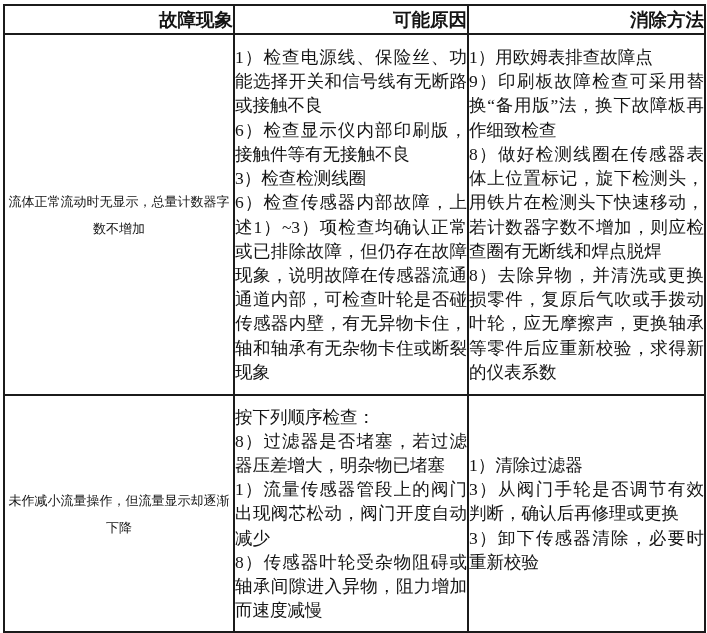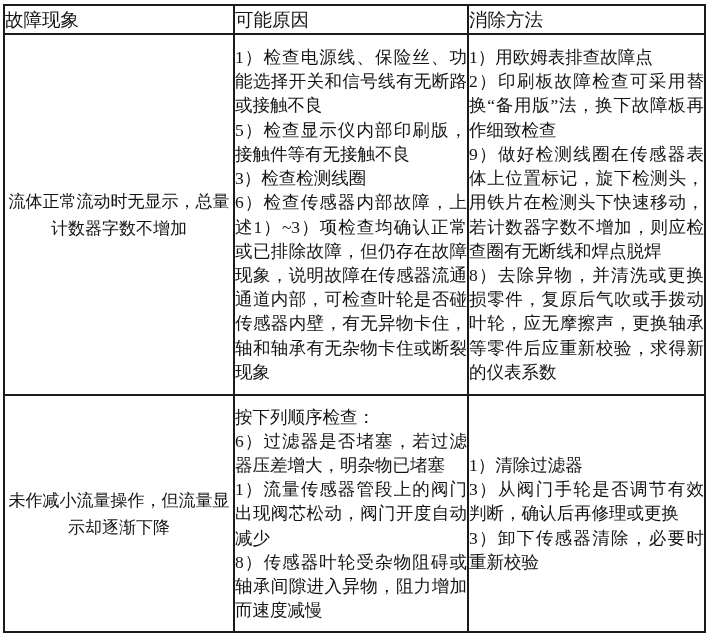--- a/index.html
+++ b/index.html
@@ -27,31 +27,31 @@
     table-layout: fixed;
   }
   table.fault-table th,
   table.fault-table td {
     border: 2px solid #1b1b1b;
     padding: 0;
     vertical-align: middle;
     overflow: hidden;
   }
   table.fault-table th {
-    font-weight: normal;
+    font-weight: bold;
     font-size: 18.5px;
     line-height: 24px;
     height: 27px;
-    text-align: left;
+    text-align: right;
   }
   tbody tr:nth-child(1) { height: 361px; }
   tbody tr:nth-child(2) { height: 237px; }
   td.cell-phen {
     text-align: center;
-    font-size: 17px;
+    font-size: 13px;
     line-height: 27px;
     padding: 2px 5px;
   }
   td.cell-list {
     font-size: 17.5px;
     line-height: 24.2px;
     padding: 1px 4px 1px 5px;
   }
   .item {
     text-align: justify;
@@ -77,36 +77,36 @@
         <th>故障现象</th>
         <th>可能原因</th>
         <th>消除方法</th>
       </tr>
     </thead>
     <tbody>
         <tr>
           <td class="cell-phen">流体正常流动时无显示，总量计数器字数不增加</td>
           <td class="cell-list">
             <div class="item">1）检查电源线、保险丝、功能选择开关和信号线有无断路或接触不良</div>
-            <div class="item">5）检查显示仪内部印刷版，接触件等有无接触不良</div>
+            <div class="item">6）检查显示仪内部印刷版，接触件等有无接触不良</div>
             <div class="item">3）检查检测线圈</div>
             <div class="item">6）检查传感器内部故障，上述1）~3）项检查均确认正常或已排除故障，但仍存在故障现象，说明故障在传感器流通通道内部，可检查叶轮是否碰传感器内壁，有无异物卡住，轴和轴承有无杂物卡住或断裂现象</div>
           </td>
           <td class="cell-list">
             <div class="item">1）用欧姆表排查故障点</div>
-            <div class="item">2）印刷板故障检查可采用替换“备用版”法，换下故障板再作细致检查</div>
-            <div class="item">9）做好检测线圈在传感器表体上位置标记，旋下检测头，用铁片在检测头下快速移动，若计数器字数不增加，则应检查圈有无断线和焊点脱焊</div>
+            <div class="item">9）印刷板故障检查可采用替换“备用版”法，换下故障板再作细致检查</div>
+            <div class="item">8）做好检测线圈在传感器表体上位置标记，旋下检测头，用铁片在检测头下快速移动，若计数器字数不增加，则应检查圈有无断线和焊点脱焊</div>
             <div class="item">8）去除异物，并清洗或更换损零件，复原后气吹或手拨动叶轮，应无摩擦声，更换轴承等零件后应重新校验，求得新的仪表系数</div>
           </td>
         </tr>
         <tr>
           <td class="cell-phen">未作减小流量操作，但流量显示却逐渐下降</td>
           <td class="cell-list">
             <div class="item">按下列顺序检查：</div>
-            <div class="item">6）过滤器是否堵塞，若过滤器压差增大，明杂物已堵塞</div>
+            <div class="item">8）过滤器是否堵塞，若过滤器压差增大，明杂物已堵塞</div>
             <div class="item">1）流量传感器管段上的阀门出现阀芯松动，阀门开度自动减少</div>
             <div class="item">8）传感器叶轮受杂物阻碍或轴承间隙进入异物，阻力增加而速度减慢</div>
           </td>
           <td class="cell-list">
             <div class="item">1）清除过滤器</div>
             <div class="item">3）从阀门手轮是否调节有效判断，确认后再修理或更换</div>
             <div class="item">3）卸下传感器清除，必要时重新校验</div>
           </td>
         </tr>
       </tbody>

